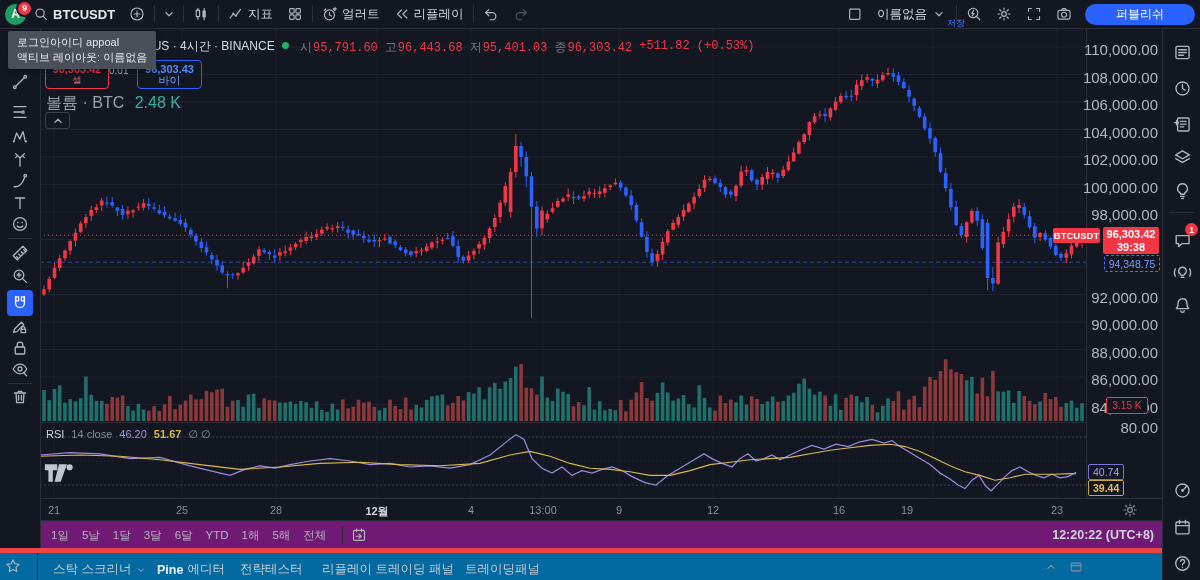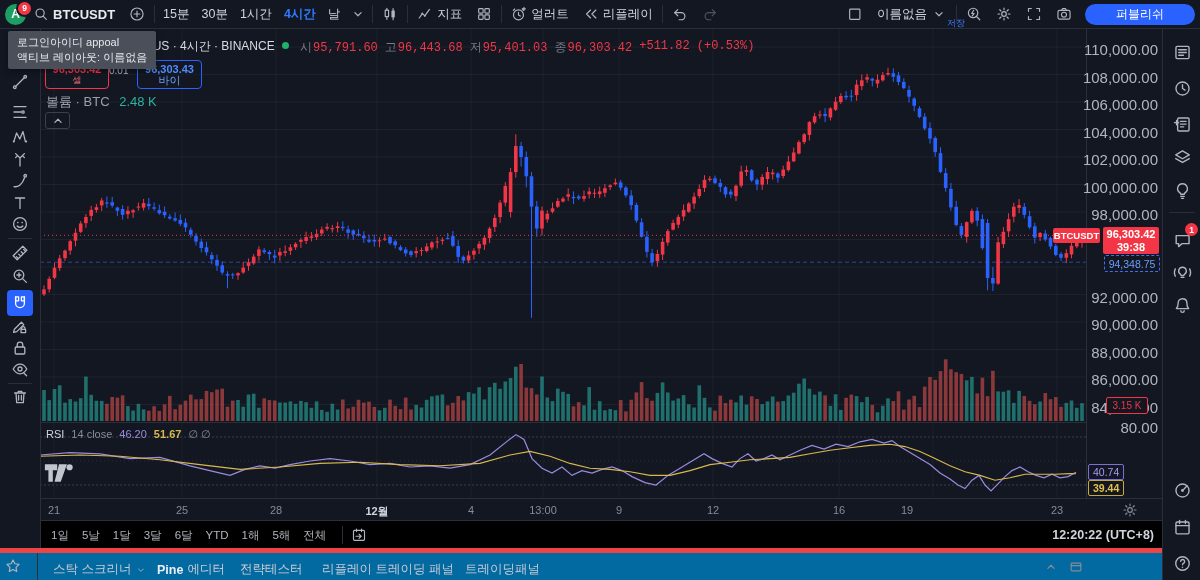--- a/index.html
+++ b/index.html
@@ -57,21 +57,21 @@
   .trade-box{position:absolute;top:60px;height:27px;border-radius:4px;z-index:10;cursor:pointer;
              display:flex;flex-direction:column;align-items:center;justify-content:center;
              background:rgba(19,23,34,.6);line-height:11px;}
   #sell-box{left:45px;width:62px;border:1px solid #f23645;}
   #sell-box .p{color:#f23645;font-size:11px;font-weight:bold;}
   #sell-box .t{color:#e06470;font-size:9px;}
   #buy-box{left:137px;width:63px;border:1px solid #2962ff;}
   #buy-box .p{color:#4f8bff;font-size:11px;font-weight:bold;}
   #buy-box .t{color:#6f9dff;font-size:11px;}
   #spread{left:109px;top:65px;font-size:10px;color:#b2b5be;z-index:10;}
-  #vol-legend{left:46px;top:93px;font-size:13px;z-index:10;}
+  #vol-legend{left:46px;top:93px;font-size:16px;z-index:10;}
   #vol-legend .n{color:#9aa0a8;} #vol-legend .v{color:#2bb3a3;margin-left:6px;}
   #collapse-btn{left:45px;top:112px;width:23px;height:15px;border:1px solid #3a3f4b;
     border-radius:3px;display:flex;align-items:center;justify-content:center;color:#868b98;
     z-index:10;cursor:pointer;}
   #rsi-legend{left:46px;top:428px;display:flex;gap:7px;font-size:11px;z-index:10;white-space:nowrap;}
   #watermark{left:44px;top:462px;display:flex;align-items:center;gap:7px;z-index:5;
              color:rgba(199,204,213,.78);font-size:21px;font-weight:bold;letter-spacing:.2px;}
   
   #scale{left:1086px;top:28px;width:76px;height:492px;border-left:1px solid #2a2e39;z-index:8;
          background:#131722;}
@@ -92,21 +92,21 @@
      display:flex;align-items:center;justify-content:center;z-index:12;background:#131722;
      padding:0 4px;}
   #rsi-tag-line{border:1px solid #7e6fd8;color:#a79af0;}
   #rsi-tag-ma{border:1px solid #c8a93e;color:#e3c04c;font-weight:bold;}
   
   #axis-row{left:40px;top:498px;width:1122px;height:22px;border-top:1px solid #2a2e39;z-index:9;background:#131722;}
   .tick{position:absolute;top:5px;transform:translateX(-50%);font-size:11px;color:#868b98;white-space:nowrap;}
   .tick.strong{color:#d1d4dc;font-weight:bold;}
   #axis-gear{position:absolute;left:1082px;top:3px;color:#868b98;}
   #range-row{left:40px;top:520px;width:1122px;height:28px;border-top:1px solid #2a2e39;
-     display:flex;align-items:center;z-index:9;background:#000000;}
+     display:flex;align-items:center;z-index:9;background:#701a75;}
   .range-btn{font-size:11.5px;color:#b2b5be;padding:3px 5px;margin-right:3px;cursor:pointer;
      border-radius:3px;}
   #clock{margin-left:auto;margin-right:8px;font-size:12.5px;font-weight:bold;color:#d1d4dc;}
   #tabs-row{left:0;top:548px;width:1162px;height:32px;border-top:5px solid #ef4444;z-index:9;
      background:#0369a1;}
   .tab{position:absolute;top:8px;font-size:12.5px;color:#c9ccd3;cursor:pointer;white-space:nowrap;
        display:flex;align-items:center;gap:4px;}
   .tab b{color:#eceff4;}
   #tabs-div{position:absolute;left:37px;top:0;width:1px;height:32px;background:#2a2e39;}
   #tabs-star{position:absolute;left:5px;top:5px;color:#b2b5be;}
@@ -132,27 +132,20 @@
     </div>
     <div class="tb-item">
       <span class="icon">
           <svg viewBox="0 0 18 18" width="16" height="16" fill="none" stroke="currentColor" stroke-width="1.3" stroke-linecap="round" stroke-linejoin="round">
             <circle cx="9" cy="9" r="6.8"></circle>
             <path d="M9 5.8v6.4M5.8 9h6.4"></path>
           </svg>
         </span>
     </div>
     <div class="tb-sep"></div>
-    <div id="tf-group" style="display:flex;height:100%;align-items:center;">
-        <div class="tb-item tf">15분</div>
-        <div class="tb-item tf">30분</div>
-        <div class="tb-item tf">1시간</div>
-        <div class="tb-item tf active">4시간</div>
-        <div class="tb-item tf">날</div>
-      </div>
     <div class="tb-item" style="padding:0 4px;">
       <span class="icon">
           <svg viewBox="0 0 18 18" width="16" height="16" fill="none" stroke="currentColor" stroke-width="1.3" stroke-linecap="round" stroke-linejoin="round">
             <path d="M5.5 7.5L9 11l3.5-3.5"></path>
           </svg>
         </span>
     </div>
     <div class="tb-sep"></div>
     <div class="tb-item">
       <span class="icon">

